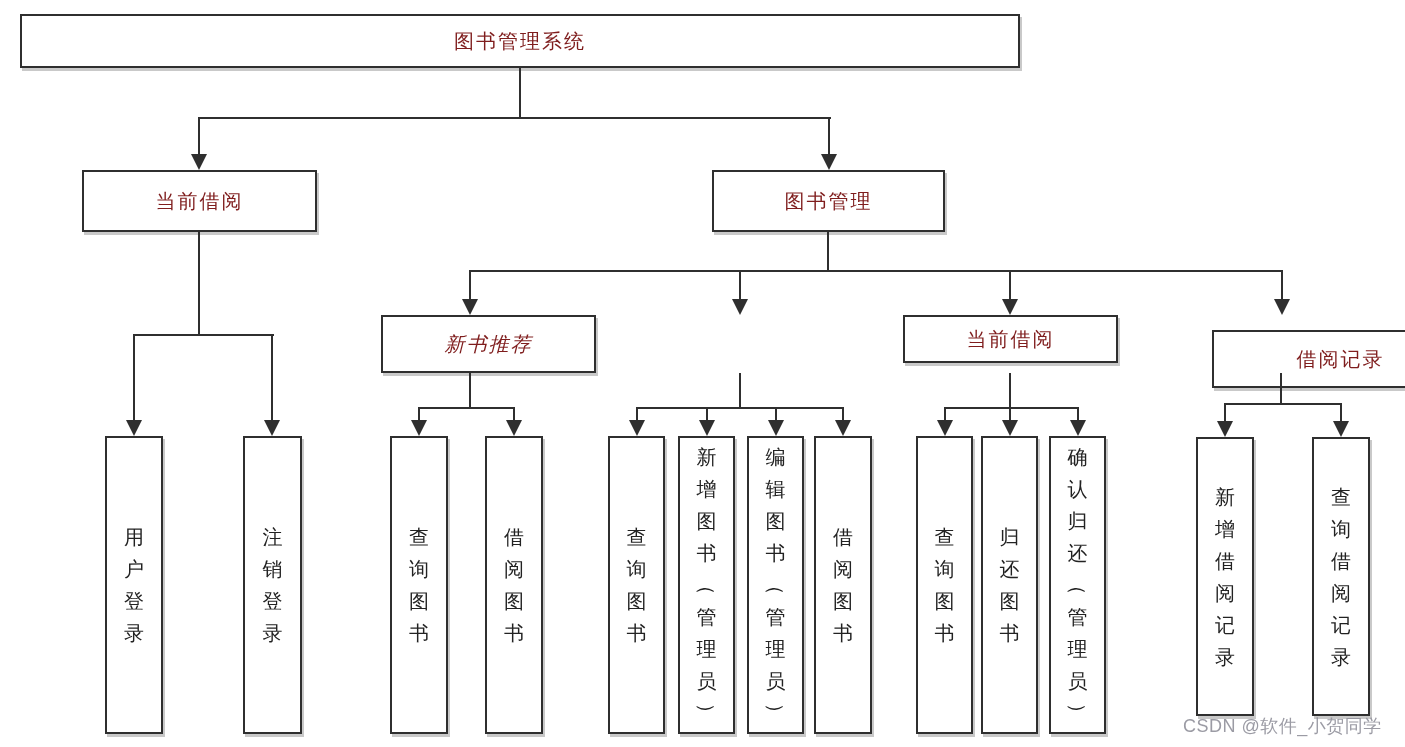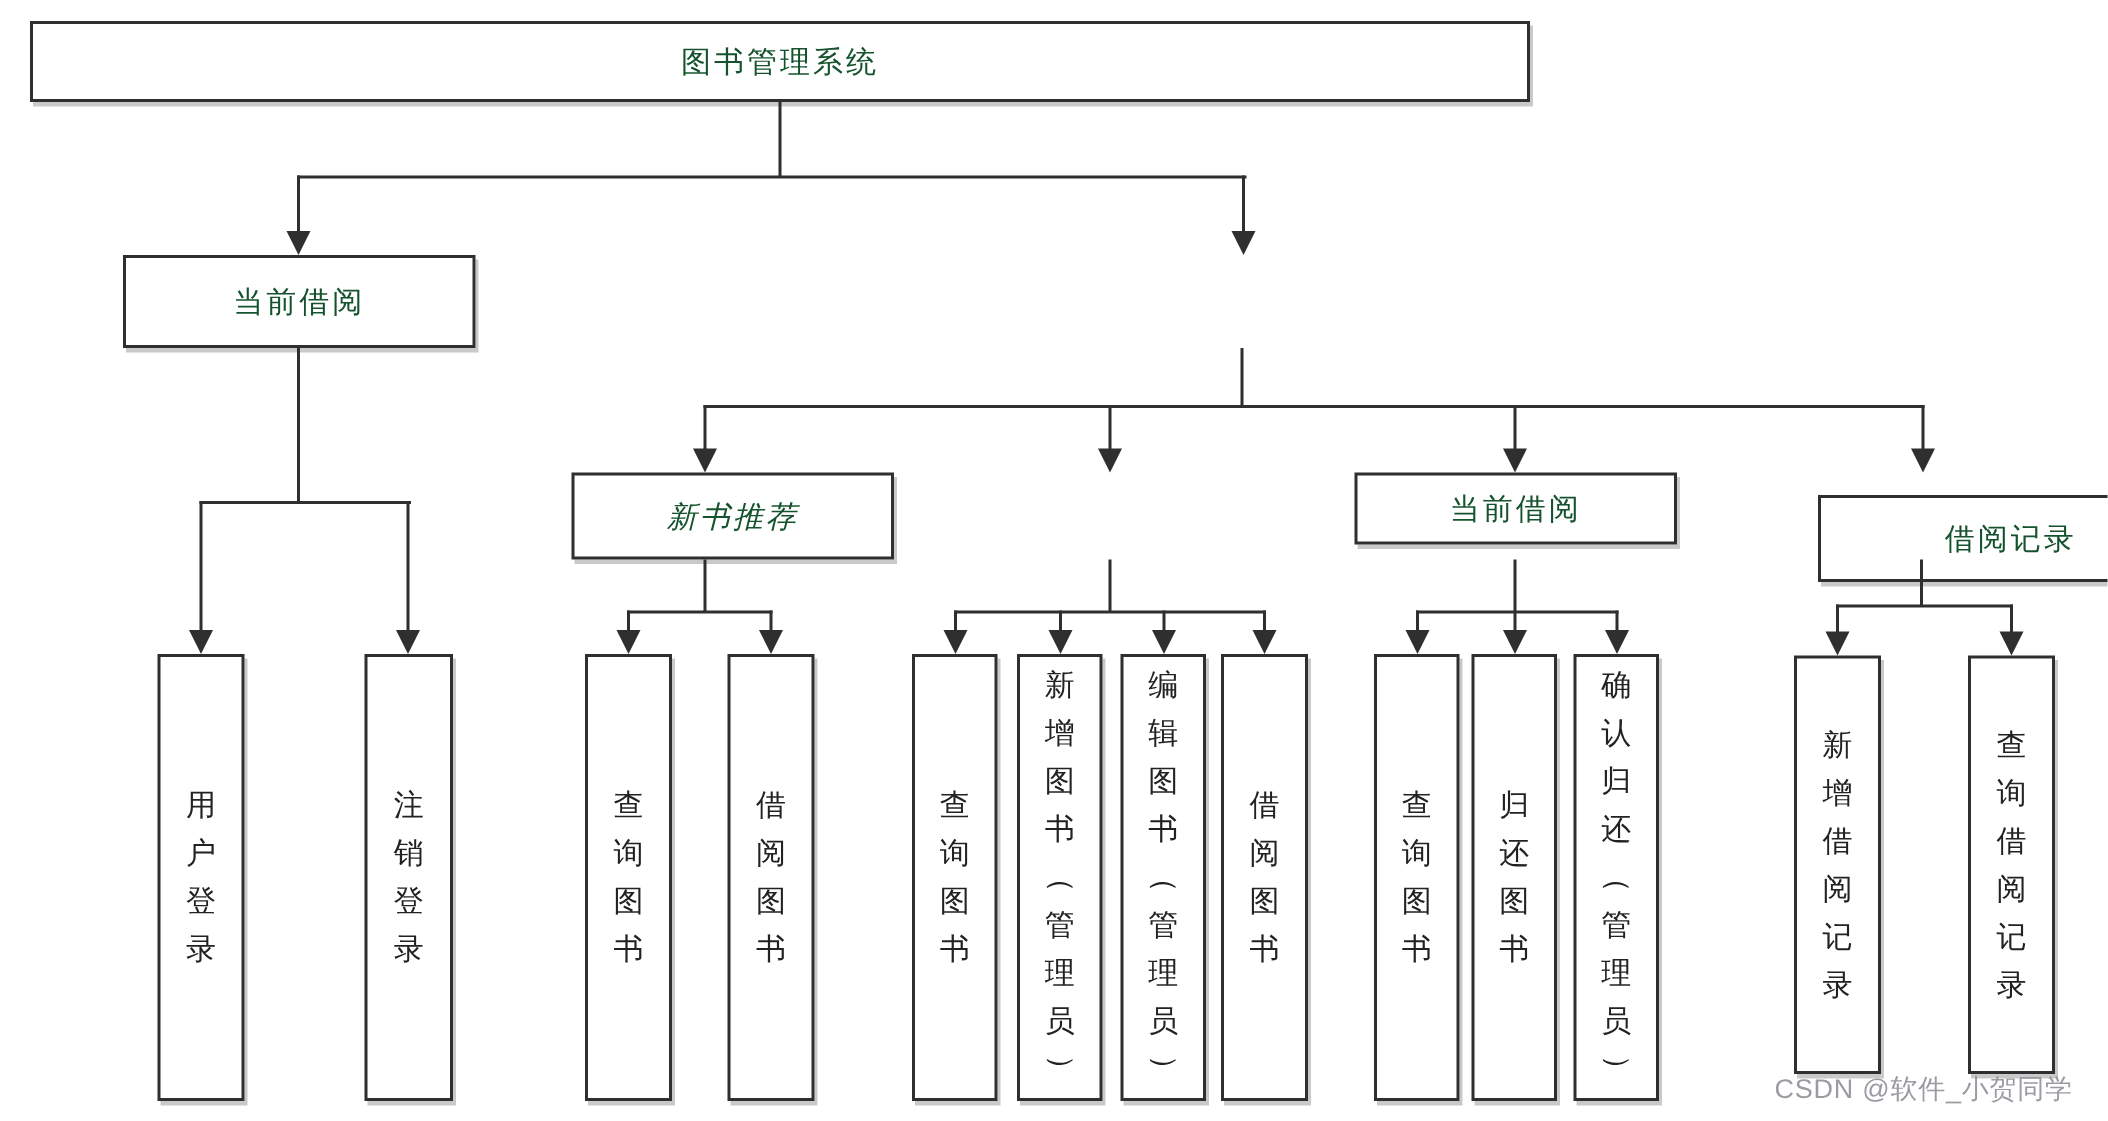--- a/index.html
+++ b/index.html
@@ -7,21 +7,21 @@
     width:1405px;height:747px;background:#ffffff;
     font-family:"Liberation Sans","DejaVu Sans",sans-serif;
     color:#222222;overflow:hidden;
   }
   .stage{position:relative;width:1405px;height:747px;background:#ffffff;}
   .node{
     position:absolute;box-sizing:border-box;background:#ffffff;
     border:2px solid #2f2f2f;box-shadow:2px 3px 0 #c9c9c9;
     display:flex;align-items:center;justify-content:center;
   }
-  .node .label{font-size:20px;letter-spacing:2px;color:#14532d;white-space:nowrap;}
+  .node .label{font-size:20px;letter-spacing:2px;color:#7f1d1d;white-space:nowrap;}
   .leaf{padding:4px 0;}
   .vtext{
     display:flex;flex-direction:column;align-items:center;justify-content:center;
     height:100%;gap:12px;
   }
   .vchar{font-size:20px;line-height:1;display:block;}
   .vrot{transform:rotate(90deg);}
   .vline{position:absolute;width:2px;background:#2f2f2f;}
   .hline{position:absolute;height:2px;background:#2f2f2f;}
   .arrow{
@@ -40,20 +40,23 @@
 <div class="stage">
 
   <div class="node" style="left:20px;top:14px;width:1000px;height:54px;">
     <span class="label">图书管理系统</span>
   </div>
 
   <div class="node" style="left:82px;top:170px;width:235px;height:62px;">
     <span class="label">当前借阅</span>
   </div>
 
+  <div class="node" style="left:712px;top:170px;width:233px;height:62px;">
+    <span class="label">图书管理</span>
+  </div>
 
   <div class="node" style="left:381px;top:315px;width:215px;height:58px;font-style:italic;">
     <span class="label">新书推荐</span>
   </div>
 
 
   <div class="node" style="left:903px;top:315px;width:215px;height:48px;">
     <span class="label">当前借阅</span>
   </div>
 

